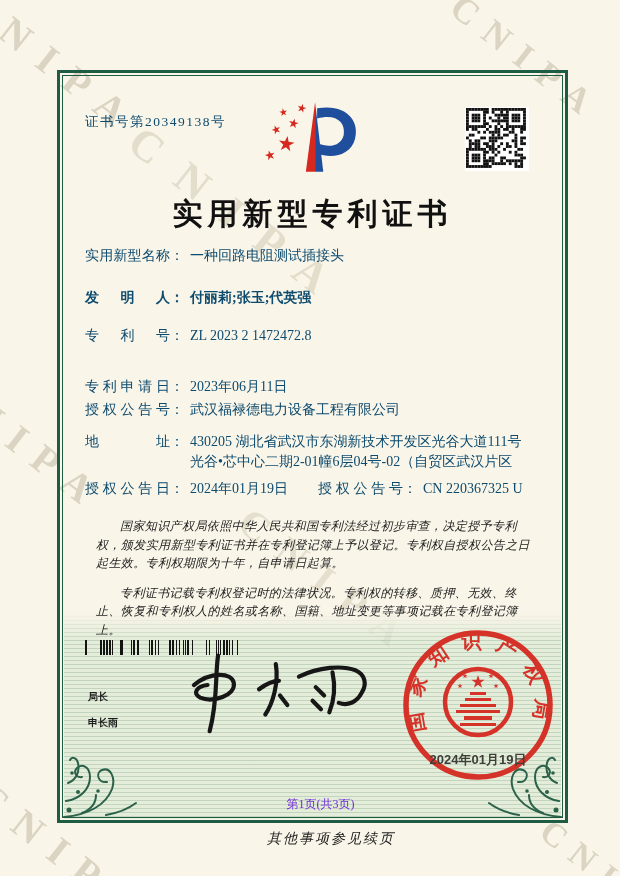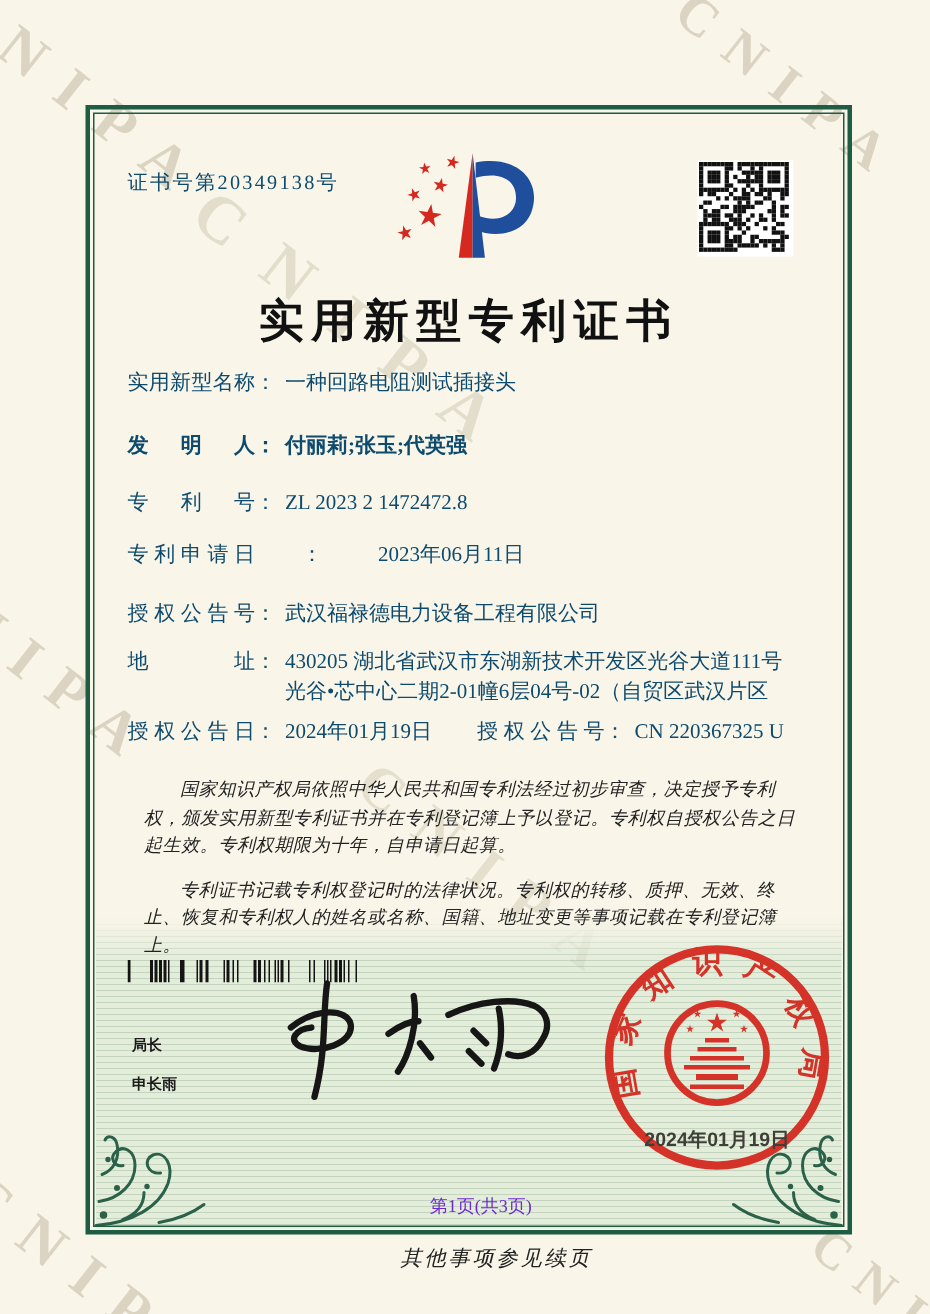--- a/index.html
+++ b/index.html
@@ -383,21 +383,21 @@
     <div class="row" style="top:215px;font-weight:bold;">
       <span class="lbl">发明人</span>
       <span class="colon">：</span>
       <span class="val">付丽莉;张玉;代英强</span>
     </div>
     <div class="row" style="top:253px;">
       <span class="lbl">专利号</span>
       <span class="colon">：</span>
       <span class="val">ZL 2023 2 1472472.8</span>
     </div>
-    <div class="row" style="top:288px;gap:31px;">
+    <div class="row" style="top:304px;">
       <span class="lbl">专利申请日</span>
       <span class="colon">：</span>
       <span class="val">2023年06月11日</span>
     </div>
     <div class="row" style="top:327px;">
       <span class="lbl">授权公告号</span>
       <span class="colon"></span>
       <span class="colon" style="margin-left:-16px;">：</span>
       <span class="val">武汉福禄德电力设备工程有限公司</span>
     </div>

